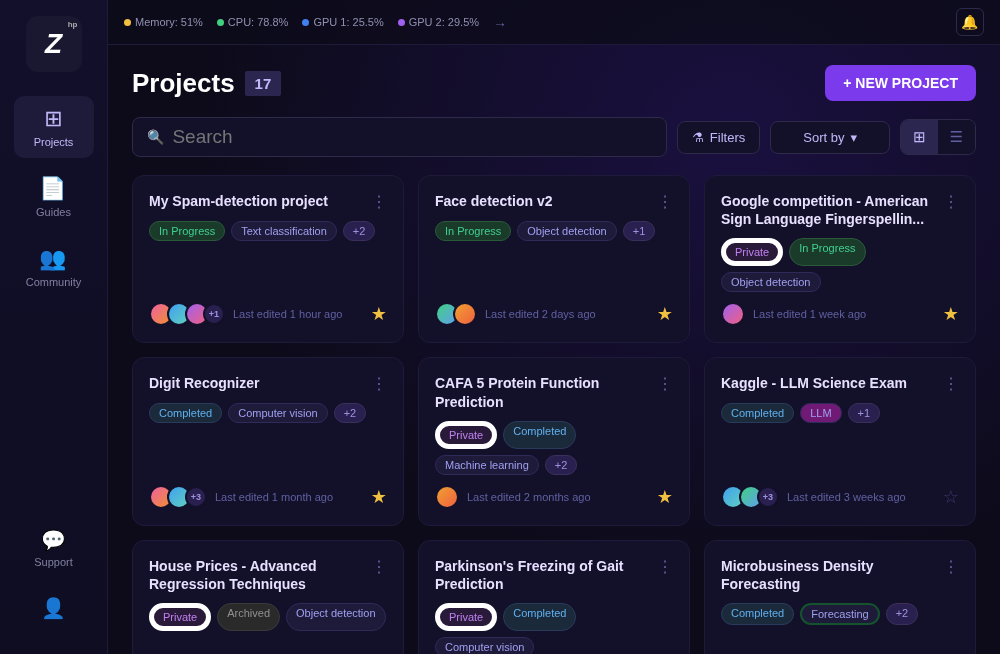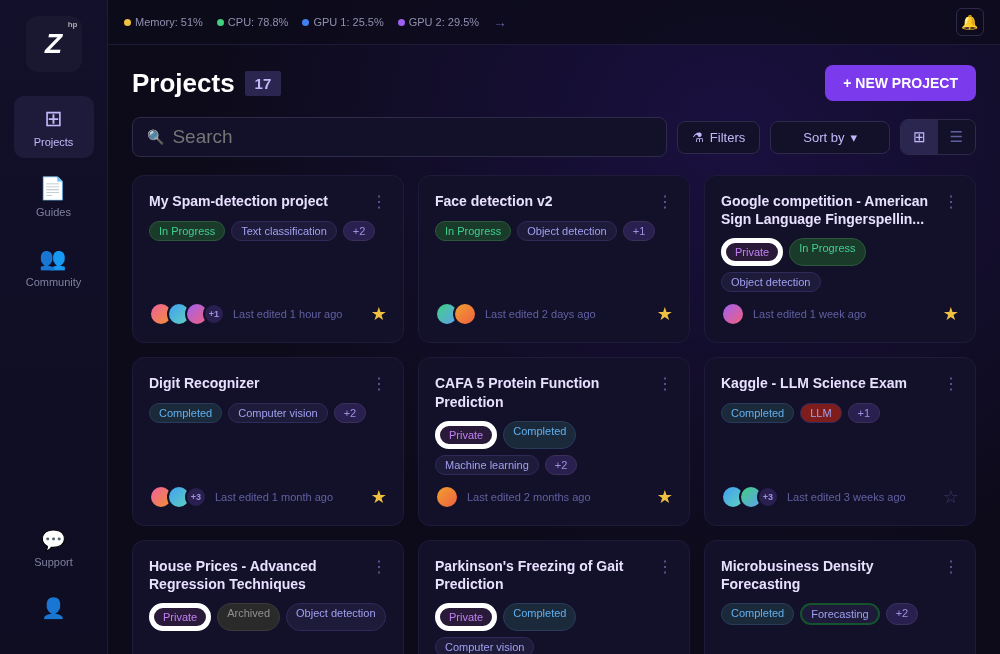--- a/index.html
+++ b/index.html
@@ -313,21 +313,21 @@
       font-weight: 500;
     }
     .tag-in-progress { background: #1a3a2a; color: #40d090; border: 1px solid #2a5a3a; }
     .tag-completed { background: #1a2a3a; color: #60b0f0; border: 1px solid #2a3a5a; }
     .tag-private { background: #2a1a3a; color: #c080f0; border: 5px solid #ffffff; }
     .tag-archived { background: #2a2a2a; color: #909090; border: 1px solid #3a3a3a; }
     .tag-text-class { background: #1e1a3a; color: #a0a0f0; border: 1px solid #2e2a5a; }
     .tag-obj-detect { background: #1e1a3a; color: #a0a0f0; border: 1px solid #2e2a5a; }
     .tag-comp-vision { background: #1e1a3a; color: #a0a0f0; border: 1px solid #2e2a5a; }
     .tag-ml { background: #1e1a3a; color: #a0a0f0; border: 1px solid #2e2a5a; }
-    .tag-llm { background: #7f1d1d; color: #a0a0f0; border: 1px solid #2e2a5a; }
+    .tag-llm { background: #701a75; color: #a0a0f0; border: 1px solid #2e2a5a; }
     .tag-forecasting { background: #1e1a3a; color: #a0a0f0; border: 2px solid #14532d; }
     .tag-more { background: #2a2050; color: #a090e0; border: 1px solid #3a305a; }
     .card-footer {
       display: flex;
       align-items: center;
       justify-content: space-between;
       margin-top: auto;
     }
     .avatar-group {
       display: flex;

